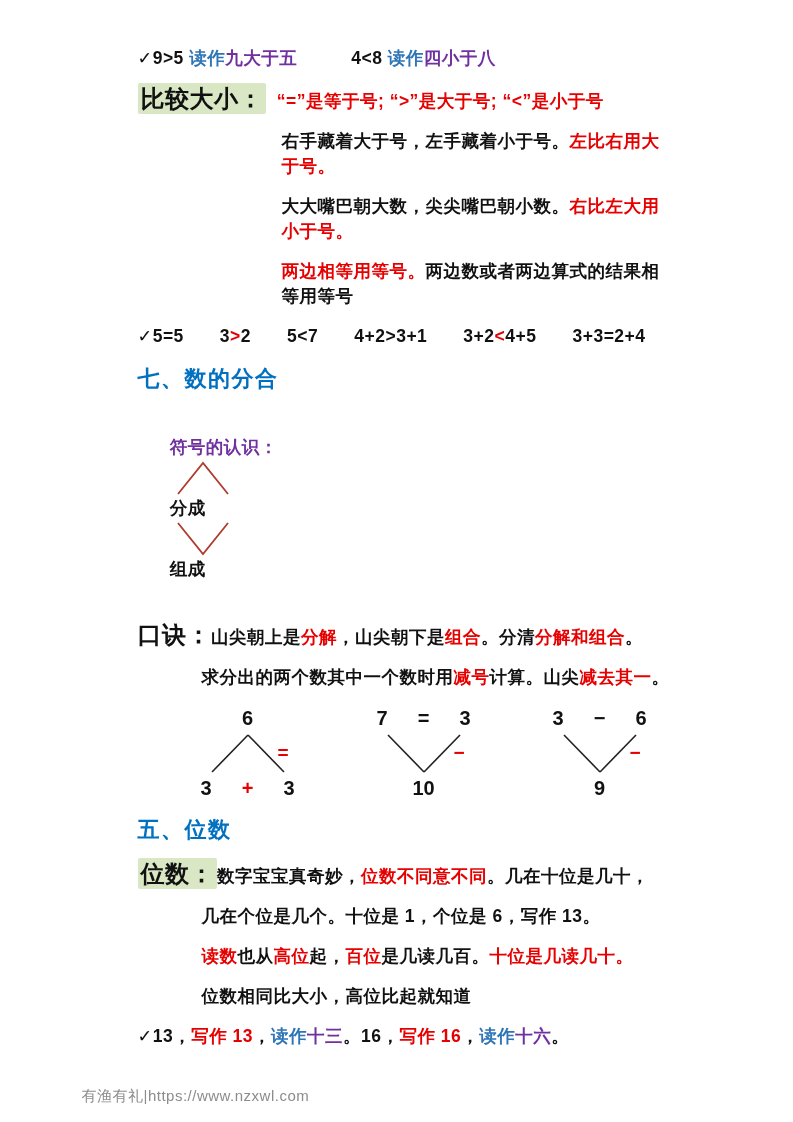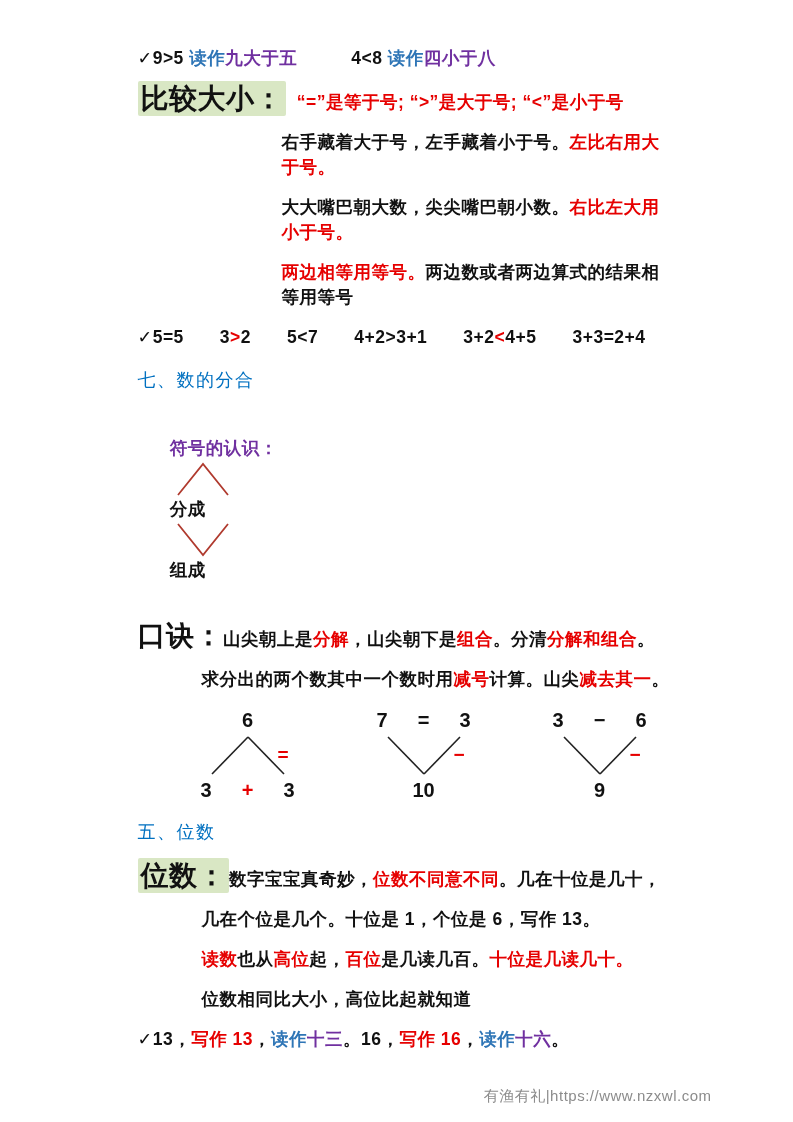--- a/index.html
+++ b/index.html
@@ -23,47 +23,47 @@
   }
   .content{position:absolute;left:56px;top:46px;right:36px;}
   .line{
     font-size:17.5px;font-weight:700;line-height:25px;
     margin-bottom:15px;white-space:pre-wrap;color:var(--text);
     letter-spacing:0.5px;
   }
   .indent-1{padding-left:64px;}
   .indent-2{padding-left:144px;}
   .heading{
-    font-size:18px;font-weight:400;color:var(--blue-heading);
+    font-size:22px;font-weight:700;color:var(--blue-heading);
     margin:2px 0 16px 0;letter-spacing:1.5px;line-height:30px;
   }
   .seg.black{color:var(--text);}
   .seg.red{color:var(--red);}
   .seg.blue2{color:var(--read-blue);}
   .seg.purple{color:var(--purple);}
   .seg.hl{background:var(--highlight-green);padding:2px 3px;border-radius:2px;}
-  .seg.big{font-size:28px;}
+  .seg.big{font-size:24px;}
   
   .shape{vertical-align:middle;margin:0 4px;}
   .shape path{stroke:var(--shape-red);stroke-width:1.8;fill:none;}
   
   .bonds-row{display:flex;gap:76px;margin:2px 0 14px 60px;}
   .bond{position:relative;width:100px;}
   .bond-row{display:flex;font-size:20px;font-weight:700;color:var(--text);line-height:26px;height:26px;}
   .bond-row.centered{justify-content:center;}
   .bond-row.spread{justify-content:space-between;padding:0 3px;}
   .bond-svg{display:block;margin:1px auto;}
   .bond-svg line{stroke:#222;stroke-width:1.6;}
   .branch-sym{
     position:absolute;color:var(--red);font-size:19px;font-weight:800;
     left:80px;top:38px;line-height:1;
   }
   .bond .num.red-op{color:var(--red);}
   .footer{
-    position:absolute;left:0;right:0;bottom:16px;text-align:right;
+    position:absolute;left:0;right:0;bottom:16px;text-align:left;
     font-size:15px;color:var(--footer-gray);font-weight:400;letter-spacing:0.5px;
   }
 </style>
 </head>
 <body>
 
 <div class="page">
   <div class="content">
 
     <div class="line"><span class="seg black">✓9&gt;5 </span><span class="seg blue2">读作</span><span class="seg purple">九大于五</span><span class="seg black">　　　4&lt;8 </span><span class="seg blue2">读作</span><span class="seg purple">四小于八</span></div>

